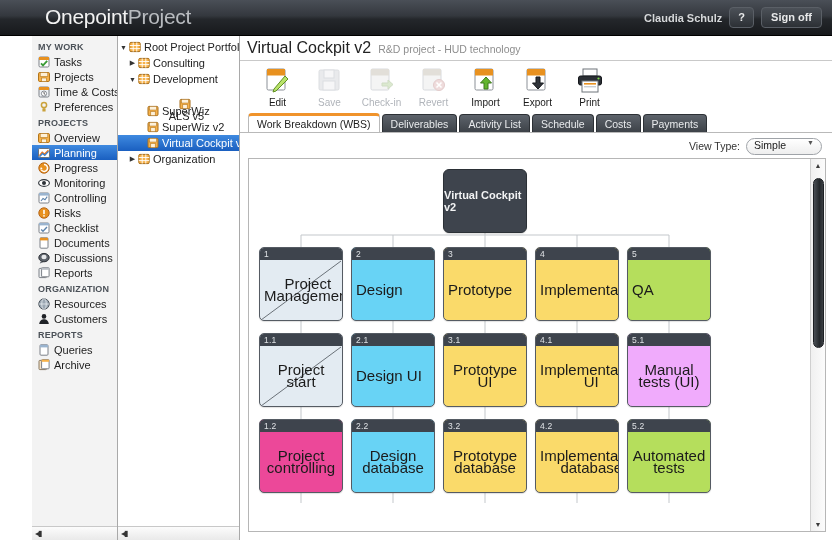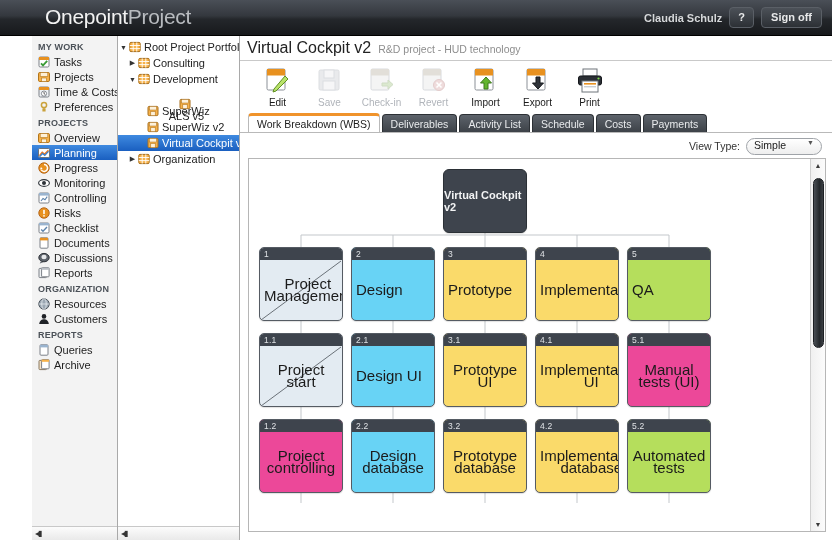--- a/index.html
+++ b/index.html
@@ -607,21 +607,21 @@
               <div class="nbody">
                 <span class="txt">Prototype UI</span>
               </div>
             </div>
             <div class="node" style="left: 286px; top: 174px; width: 84px; height: 74px; background: rgb(250, 218, 106);">
               <div class="nhead">4.1</div>
               <div class="nbody">
                 <span class="txt">Implementation UI</span>
               </div>
             </div>
-            <div class="node" style="left: 378px; top: 174px; width: 84px; height: 74px; background: #ec4899;">
+            <div class="node" style="left: 378px; top: 174px; width: 84px; height: 74px; background: #f0abfc;">
               <div class="nhead">5.1</div>
               <div class="nbody">
                 <span class="txt">Manual tests (UI)</span>
               </div>
             </div>
             <div class="node" style="left: 10px; top: 260px; width: 84px; height: 74px; background: #ec4899;">
               <div class="nhead">1.2</div>
               <div class="nbody">
                 <span class="txt">Project controlling</span>
               </div>

